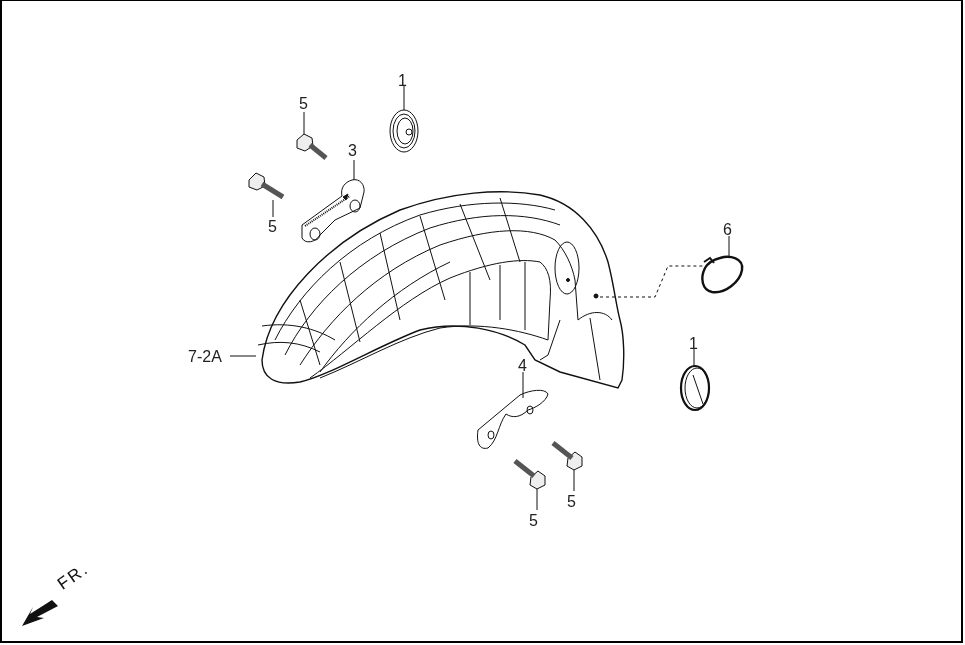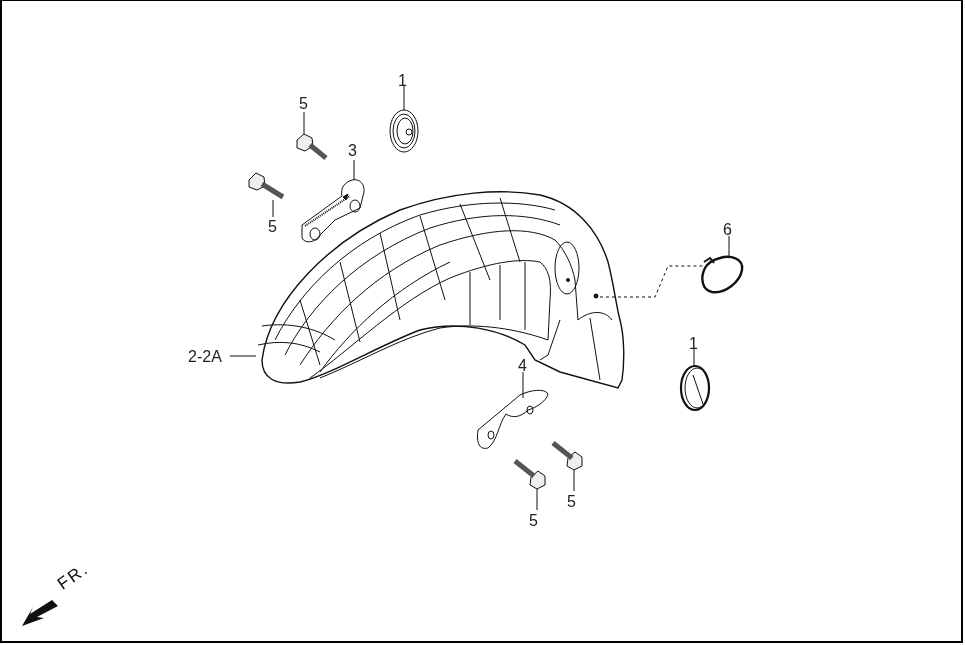--- a/index.html
+++ b/index.html
@@ -109,19 +109,19 @@
   <line x1="230" y1="356" x2="256" y2="356"></line>
 
   <path d="M52,600 L30,614 L33,607 L22,626 L44,618 L37,617 L58,606 Z" fill="#111" stroke="none"></path>
 </svg>
 
 <div class="callout" style="left:398px;top:73px;">1</div>
 <div class="callout" style="left:299px;top:96px;">5</div>
 <div class="callout" style="left:348px;top:143px;">3</div>
 <div class="callout" style="left:268px;top:219px;">5</div>
 <div class="callout" style="left:723px;top:222px;">6</div>
-<div class="callout" style="left:188px;top:349px;">2-2A</div>
+<div class="callout" style="left:188px;top:349px;">7-2A</div>
 <div class="callout" style="left:689px;top:336px;">1</div>
 <div class="callout" style="left:518px;top:358px;">4</div>
 <div class="callout" style="left:567px;top:494px;">5</div>
 <div class="callout" style="left:529px;top:513px;">5</div>
 
 <div class="fr">FR.</div>
 
 </body></html>

